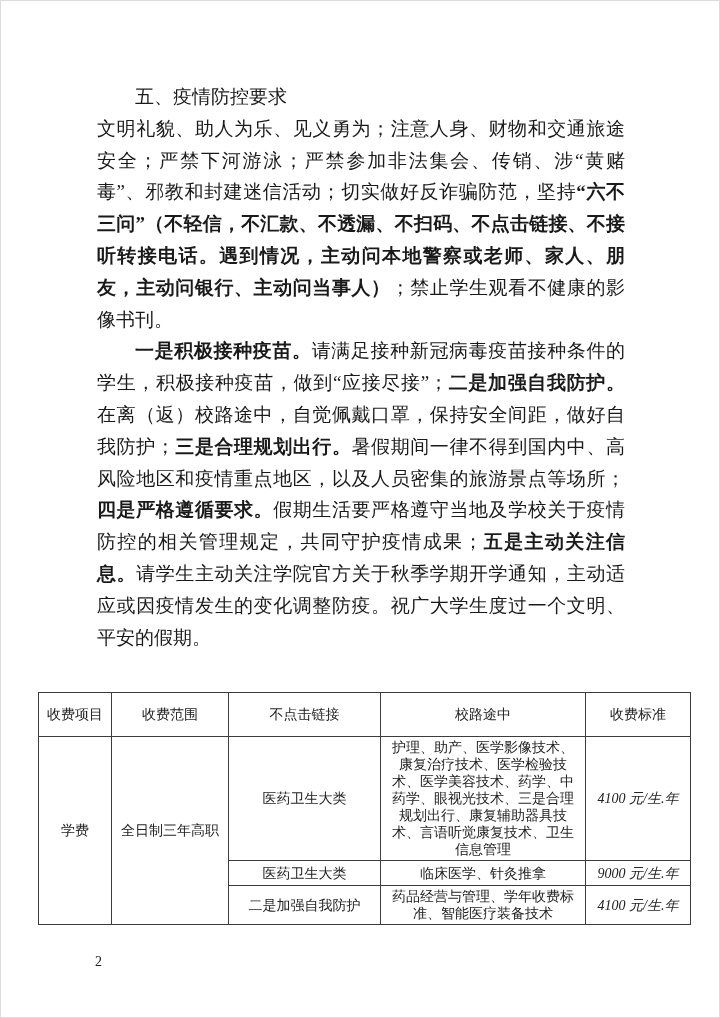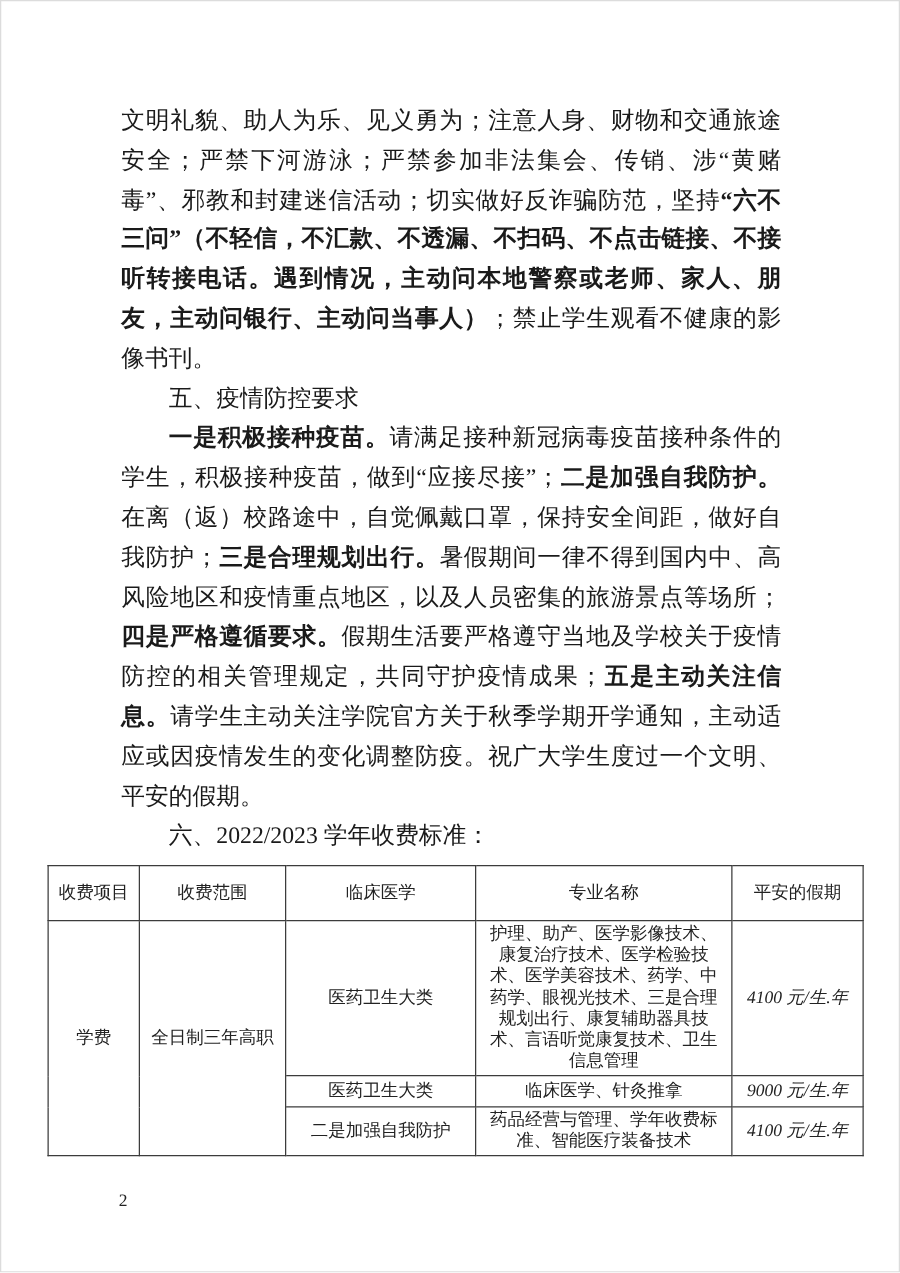--- a/index.html
+++ b/index.html
@@ -51,41 +51,40 @@
     font-size:14px;
     color:#222;
   }
 </style>
 </head>
 <body>
 
 <div class="page">
 
   <div class="textblock" id="paragraphs">
+      <div class="para indent"><span class="run">五、疫情防控要求</span></div>
       <div class="para"><span class="run">文明礼貌、助人为乐、见义勇为；注意人身、财物和交通旅途安全；严禁下河游泳；严禁参加非法集会、传销、涉“黄赌毒”、邪教和封建迷信活动；切实做好反诈骗防范，坚持</span><span class="run-bold">“六不三问”（不轻信，不汇款、不透漏、不扫码、不点击链接、不接听转接电话。遇到情况，主动问本地警察或老师、家人、朋友，主动问银行、主动问当事人）</span><span class="run">；禁止学生观看不健康的影像书刊。</span></div>
-      <div class="para indent"><span class="run">五、疫情防控要求</span></div>
       <div class="para indent"><span class="run-bold">一是积极接种疫苗。</span><span class="run">请满足接种新冠病毒疫苗接种条件的学生，积极接种疫苗，做到“应接尽接”；</span><span class="run-bold">二是加强自我防护。</span><span class="run">在离（返）校路途中，自觉佩戴口罩，保持安全间距，做好自我防护；</span><span class="run-bold">三是合理规划出行。</span><span class="run">暑假期间一律不得到国内中、高风险地区和疫情重点地区，以及人员密集的旅游景点等场所；</span><span class="run-bold">四是严格遵循要求。</span><span class="run">假期生活要严格遵守当地及学校关于疫情防控的相关管理规定，共同守护疫情成果；</span><span class="run-bold">五是主动关注信息。</span><span class="run">请学生主动关注学院官方关于秋季学期开学通知，主动适应或因疫情发生的变化调整防疫。祝广大学生度过一个文明、平安的假期。</span></div>
-      <div class="para indent"><span class="run">六、2022/2023 学年收费标准：</span></div>
     </div>
 
   <table class="fee-table">
     <colgroup>
       <col style="width:73px">
       <col style="width:117px">
       <col style="width:152px">
       <col style="width:205px">
       <col style="width:105px">
     </colgroup>
     <thead>
       <tr id="thead-row">
           <th>收费项目</th>
           <th>收费范围</th>
-          <th>临床医学</th>
-          <th>专业名称</th>
-          <th>平安的假期</th>
+          <th>不点击链接</th>
+          <th>校路途中</th>
+          <th>收费标准</th>
         </tr>
     </thead>
     <tbody id="tbody">
         <tr class="row-tall">
           <td rowspan="3">学费</td>
           <td rowspan="3">全日制三年高职</td>
           <td>医药卫生大类</td>
           <td>护理、助产、医学影像技术、康复治疗技术、医学检验技术、医学美容技术、药学、中药学、眼视光技术、三是合理规划出行、康复辅助器具技术、言语听觉康复技术、卫生信息管理</td>
           <td class="fee-cell">4100 元/生.年</td>
         </tr>

